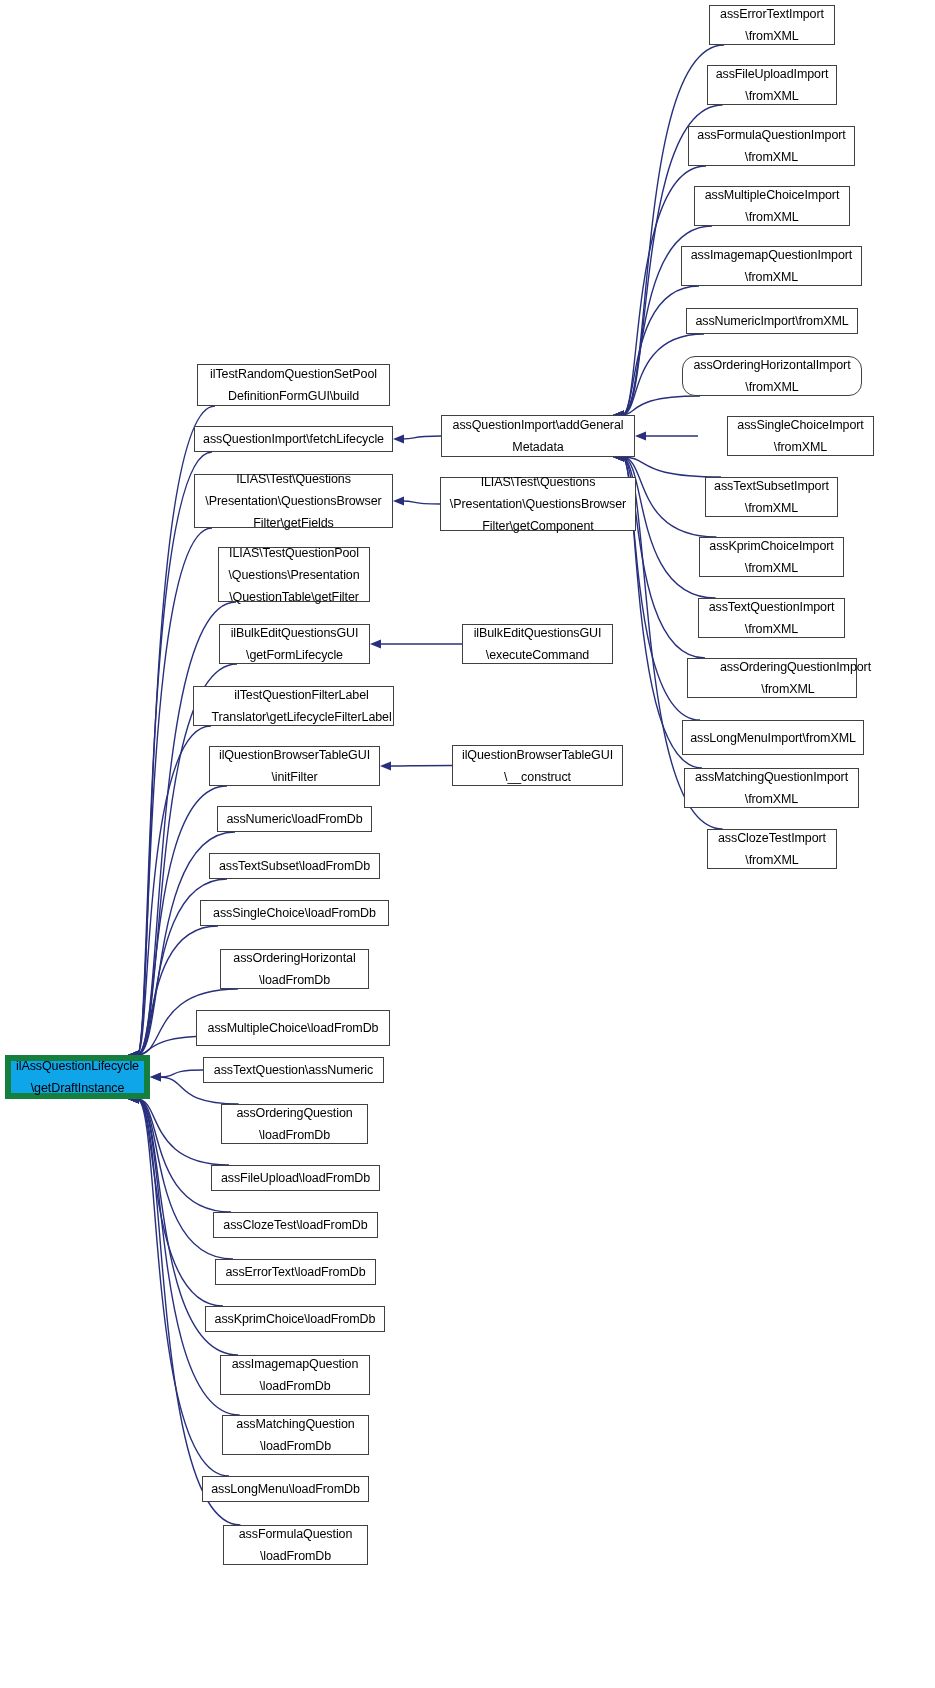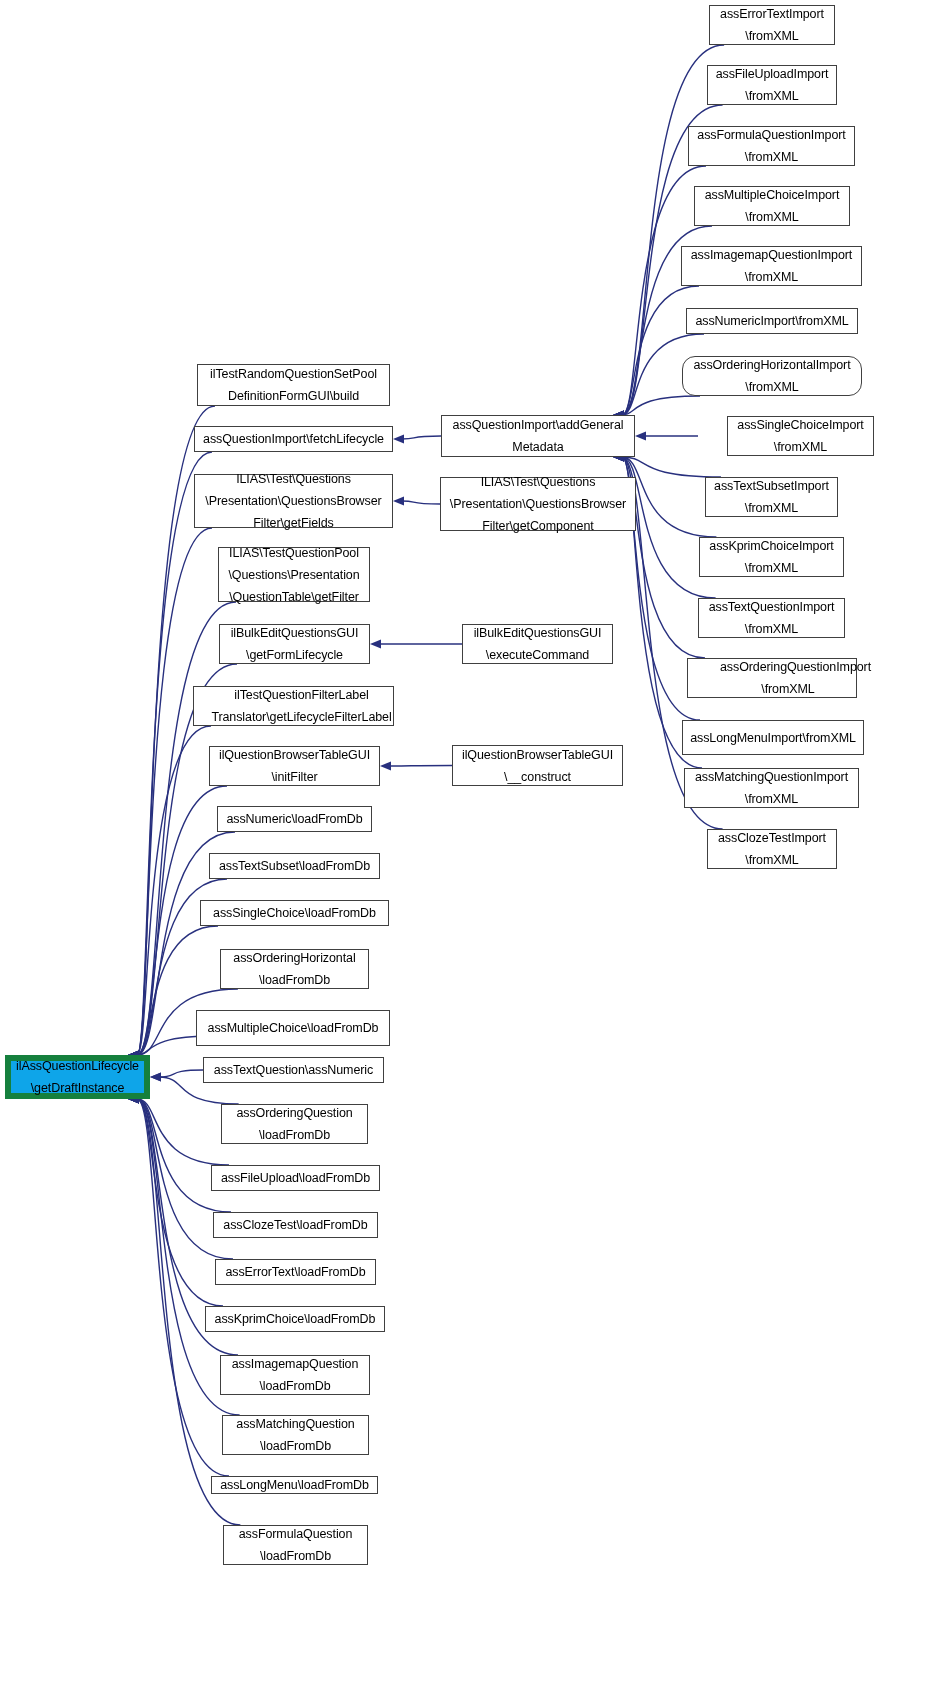--- a/index.html
+++ b/index.html
@@ -148,21 +148,21 @@
     <div class="node" style="left: 221px; top: 1104px; width: 147px; height: 40px;"><span>assOrderingQuestion
 \loadFromDb</span></div>
     <div class="node" style="left: 211px; top: 1165px; width: 169px; height: 26px;"><span>assFileUpload\loadFromDb</span></div>
     <div class="node" style="left: 213px; top: 1212px; width: 165px; height: 26px;"><span>assClozeTest\loadFromDb</span></div>
     <div class="node" style="left: 215px; top: 1259px; width: 161px; height: 26px;"><span>assErrorText\loadFromDb</span></div>
     <div class="node" style="left: 205px; top: 1306px; width: 180px; height: 26px;"><span>assKprimChoice\loadFromDb</span></div>
     <div class="node" style="left: 220px; top: 1355px; width: 150px; height: 40px;"><span>assImagemapQuestion
 \loadFromDb</span></div>
     <div class="node" style="left: 222px; top: 1415px; width: 147px; height: 40px;"><span>assMatchingQuestion
 \loadFromDb</span></div>
-    <div class="node" style="left: 211px; top: 1476px; width: 167px; height: 18px;"><span>assLongMenu\loadFromDb</span></div>
+    <div class="node" style="left: 202px; top: 1476px; width: 167px; height: 26px;"><span>assLongMenu\loadFromDb</span></div>
     <div class="node" style="left: 223px; top: 1525px; width: 145px; height: 40px;"><span>assFormulaQuestion
 \loadFromDb</span></div>
     <div class="node" style="left: 441px; top: 415px; width: 194px; height: 42px;"><span>assQuestionImport\addGeneral
 Metadata</span></div>
     <div class="node" style="left: 440px; top: 477px; width: 196px; height: 54px;"><span>ILIAS\Test\Questions
 \Presentation\QuestionsBrowser
 Filter\getComponent</span></div>
     <div class="node" style="left: 462px; top: 624px; width: 151px; height: 40px;"><span>ilBulkEditQuestionsGUI
 \executeCommand</span></div>
     <div class="node" style="left: 452px; top: 745px; width: 171px; height: 41px;"><span>ilQuestionBrowserTableGUI

